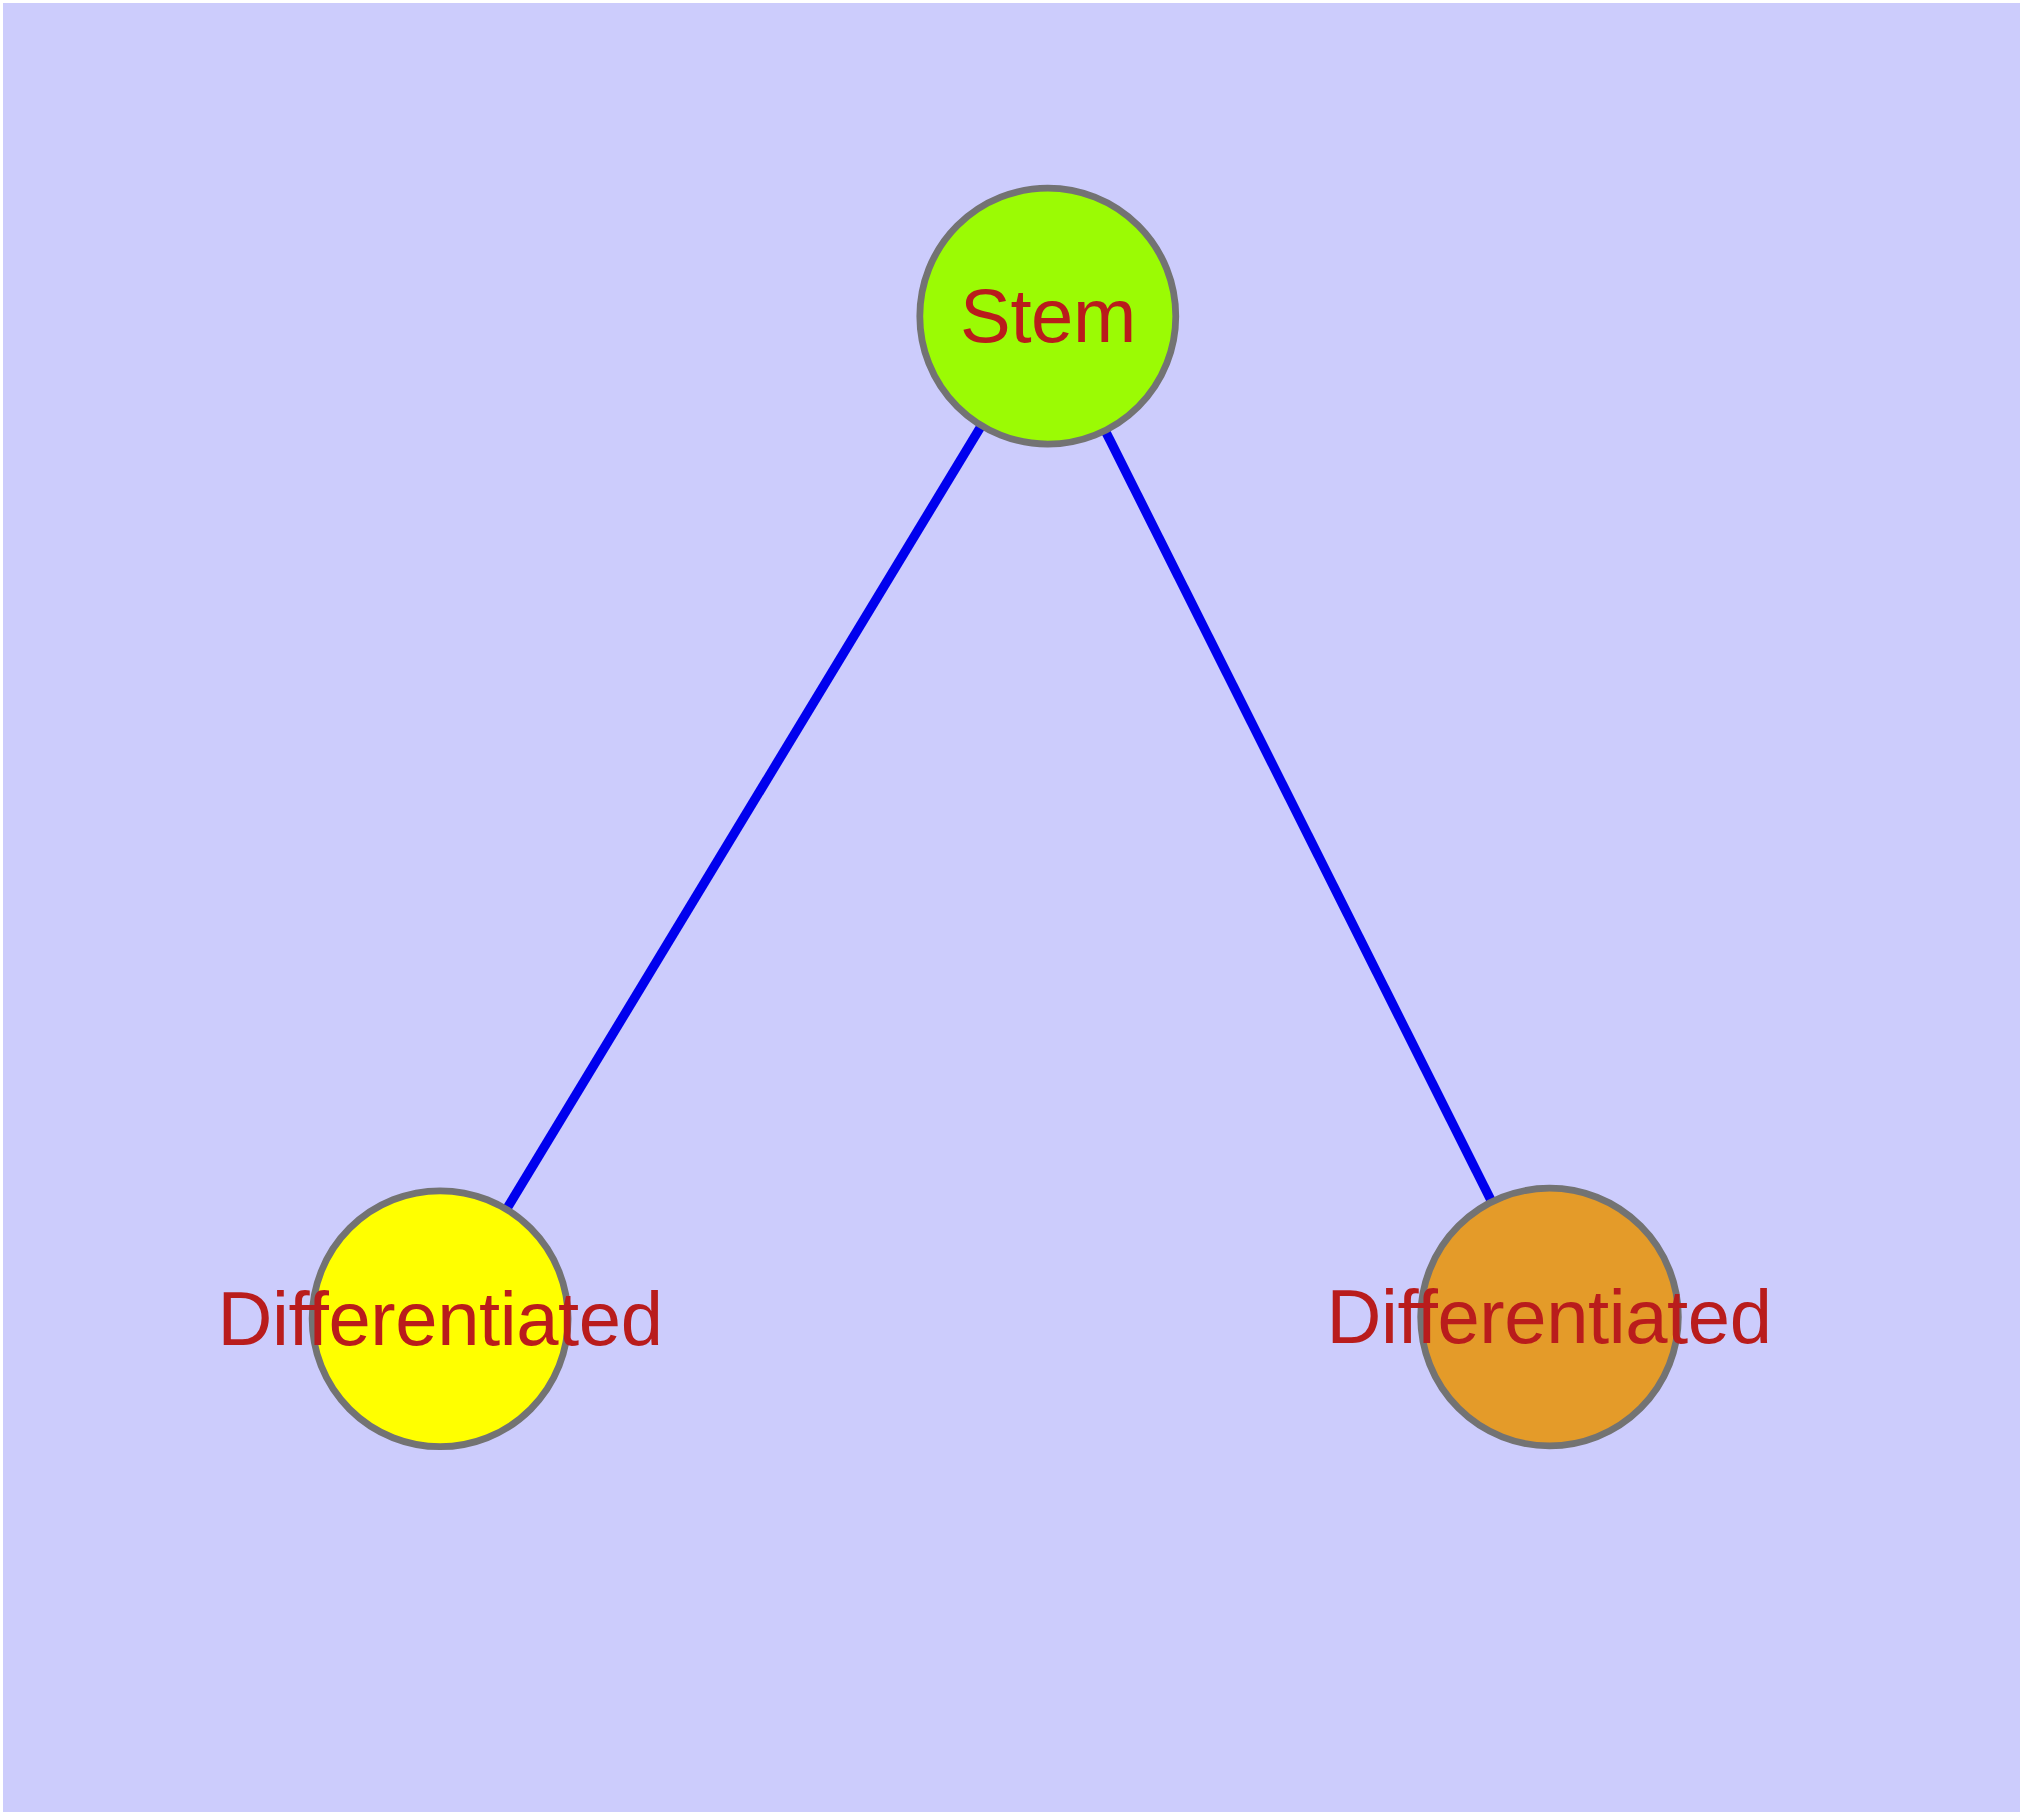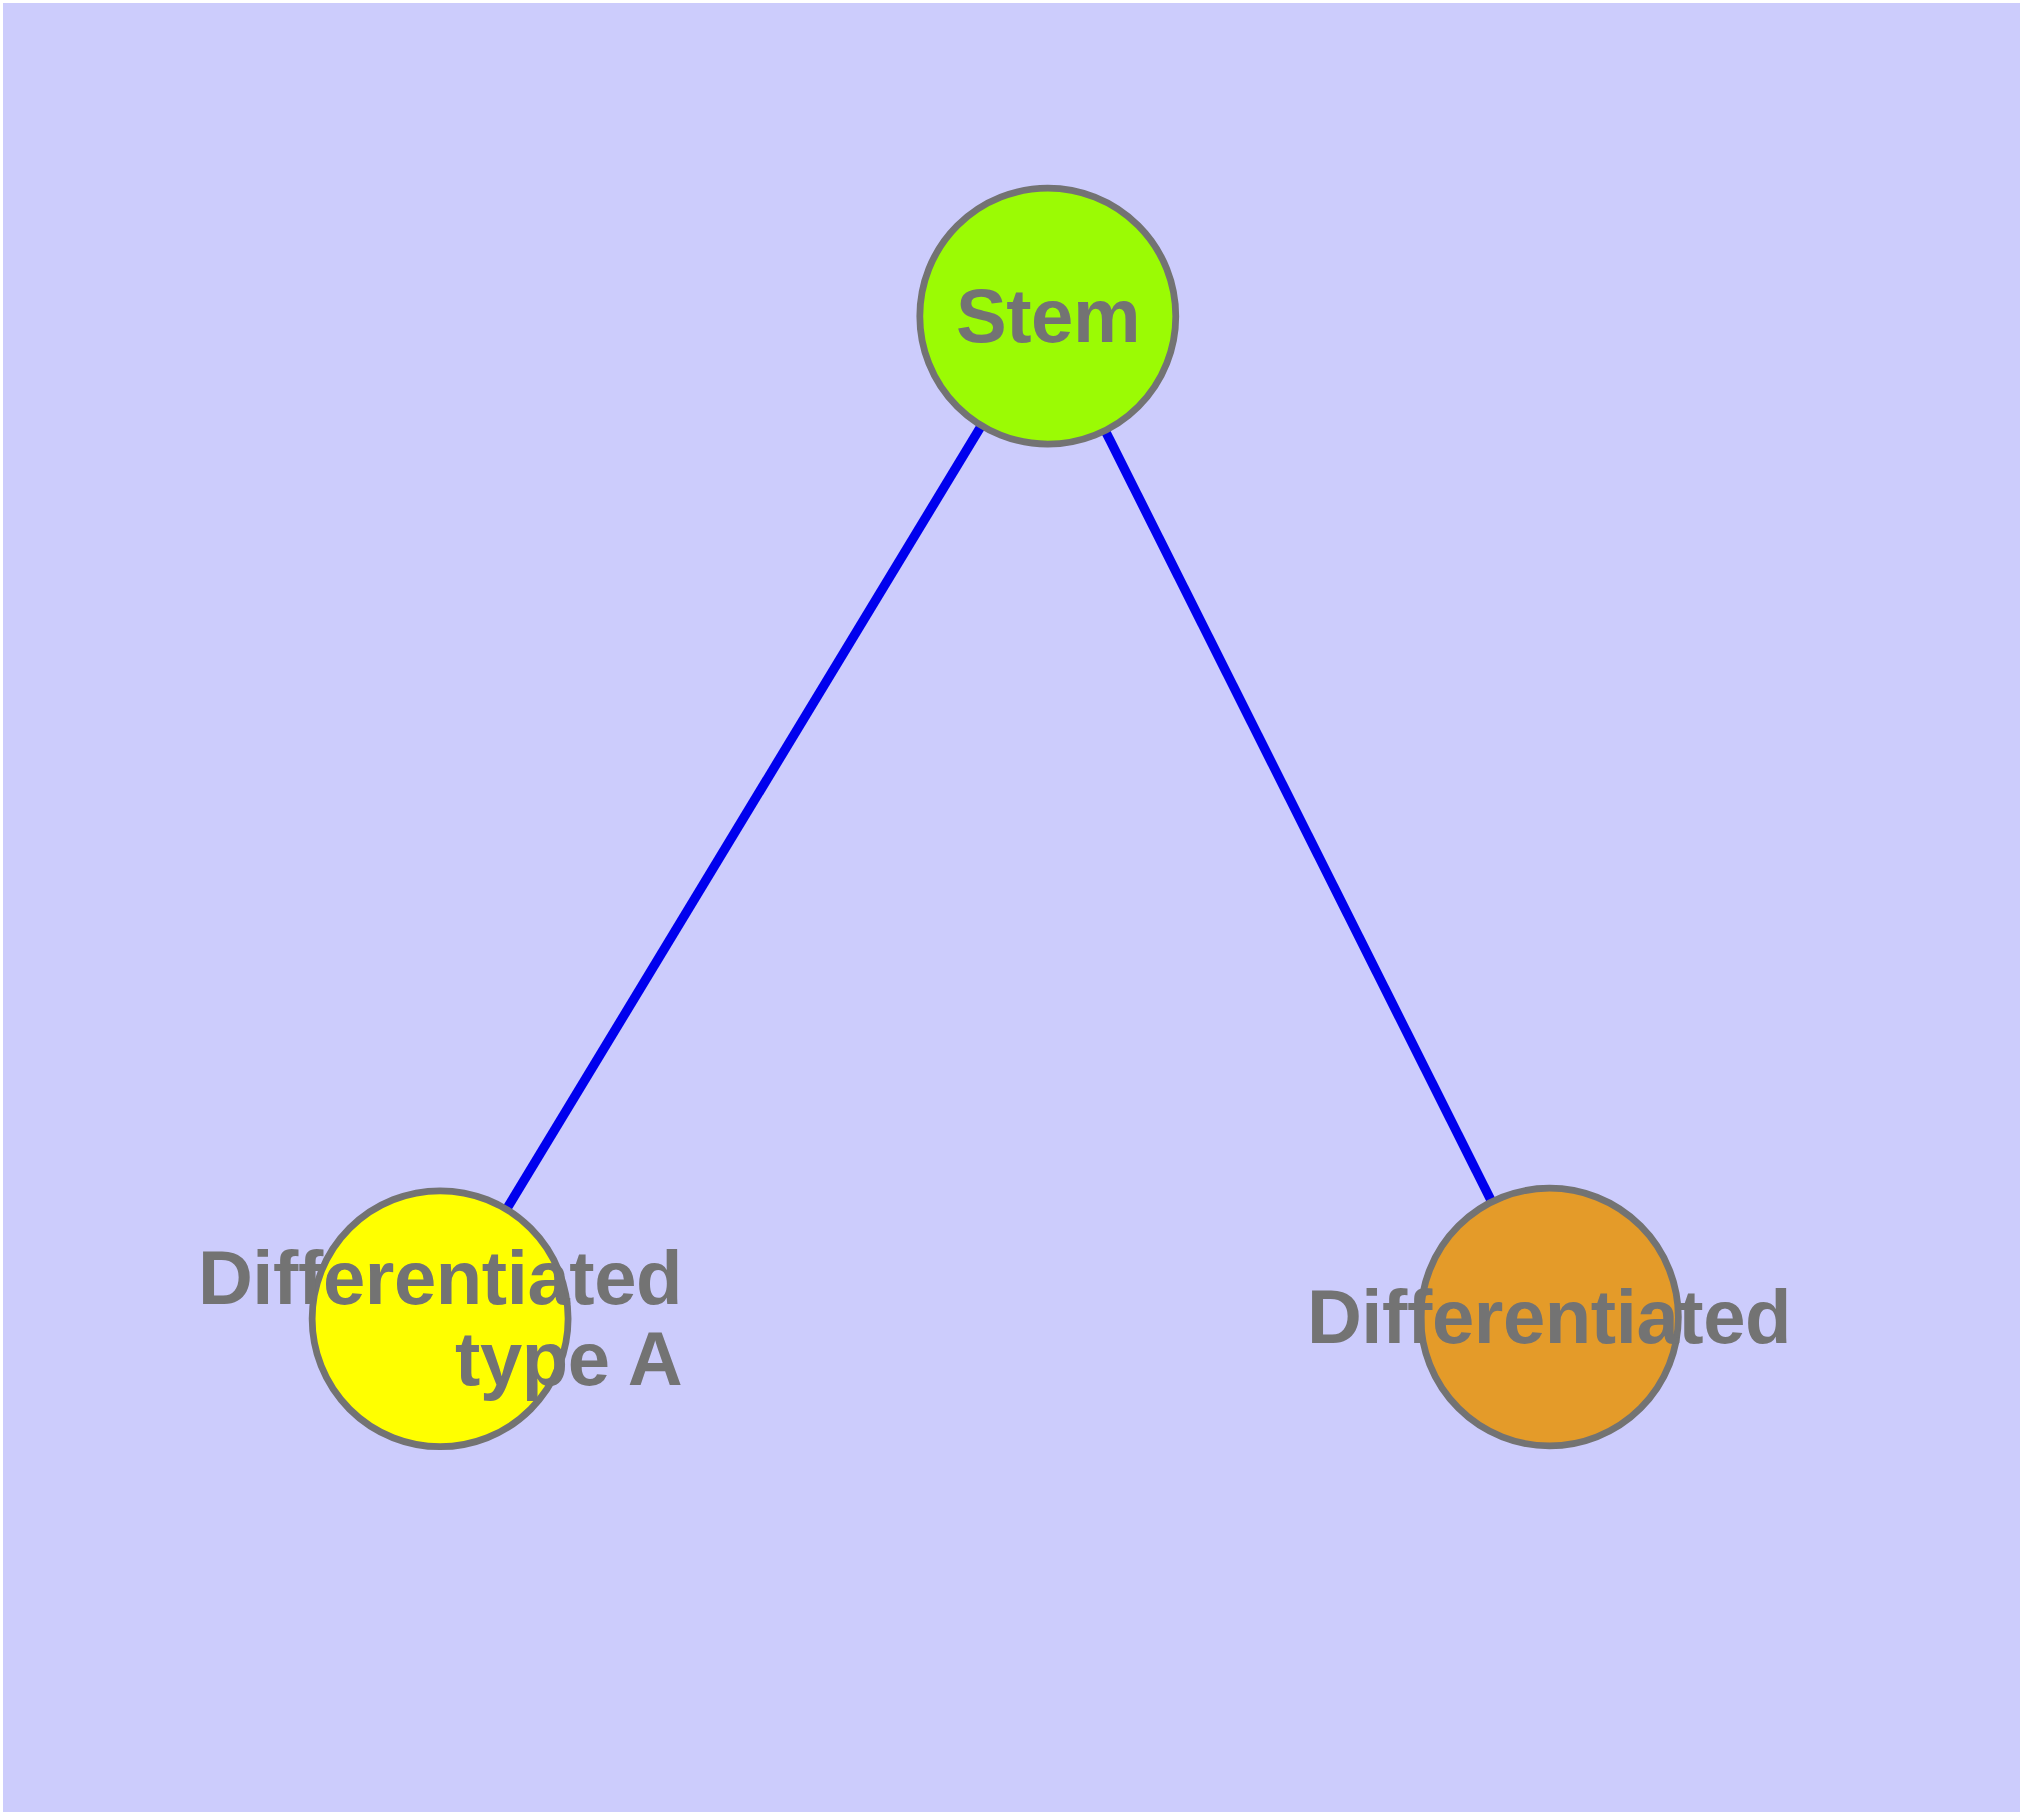--- a/index.html
+++ b/index.html
@@ -33,22 +33,22 @@
     display: block;
   }
   .edge-line {
     stroke-linecap: butt;
   }
   .node-circle {
     stroke-width: 8;
   }
   .node-label {
     position: absolute;
-    color: #737373;
-    font-weight: bold;
+    color: #b91c1c;
+    font-weight: normal;
     text-align: center;
     white-space: pre;
     line-height: 1.06;
     letter-spacing: -0.4px;
     pointer-events: none;
     transform: translate(-50%, -50%);
   }
   .node-label.single {
     font-size: 76px;
   }
@@ -71,18 +71,18 @@
       </g>
     <g id="nodes-group">
         <circle cx="1236" cy="373" r="151" fill="#9bfb04" stroke="#737373" class="node-circle"></circle>
         <circle cx="519" cy="1556" r="151" fill="#ffff00" stroke="#737373" class="node-circle"></circle>
         <circle cx="1828" cy="1554" r="152" fill="#e49b29" stroke="#737373" class="node-circle"></circle>
       </g>
   </svg>
 
   <div id="labels-layer">
       <div class="node-label single" style="left: 1048px; top: 316px;"><div>Stem</div></div>
-      <div class="node-label multi" style="left: 440px; top: 1319px;"><div>Differentiated</div><div>type A</div></div>
+      <div class="node-label multi" style="left: 440px; top: 1319px;"><div>Differentiated</div></div>
       <div class="node-label multi" style="left: 1549px; top: 1317px;"><div>Differentiated</div></div>
     </div>
 
 </div>
 
 
 </body></html>

